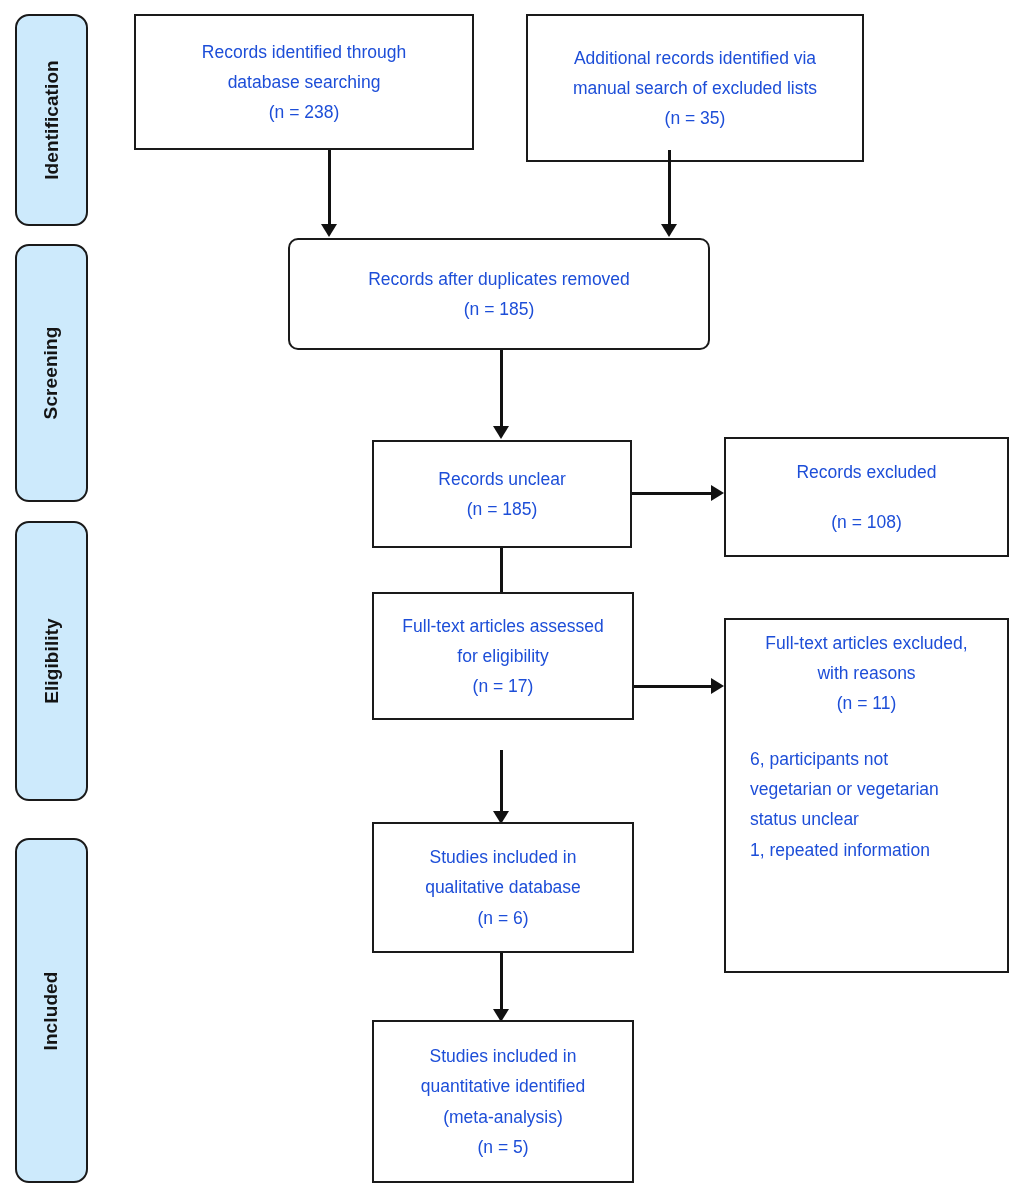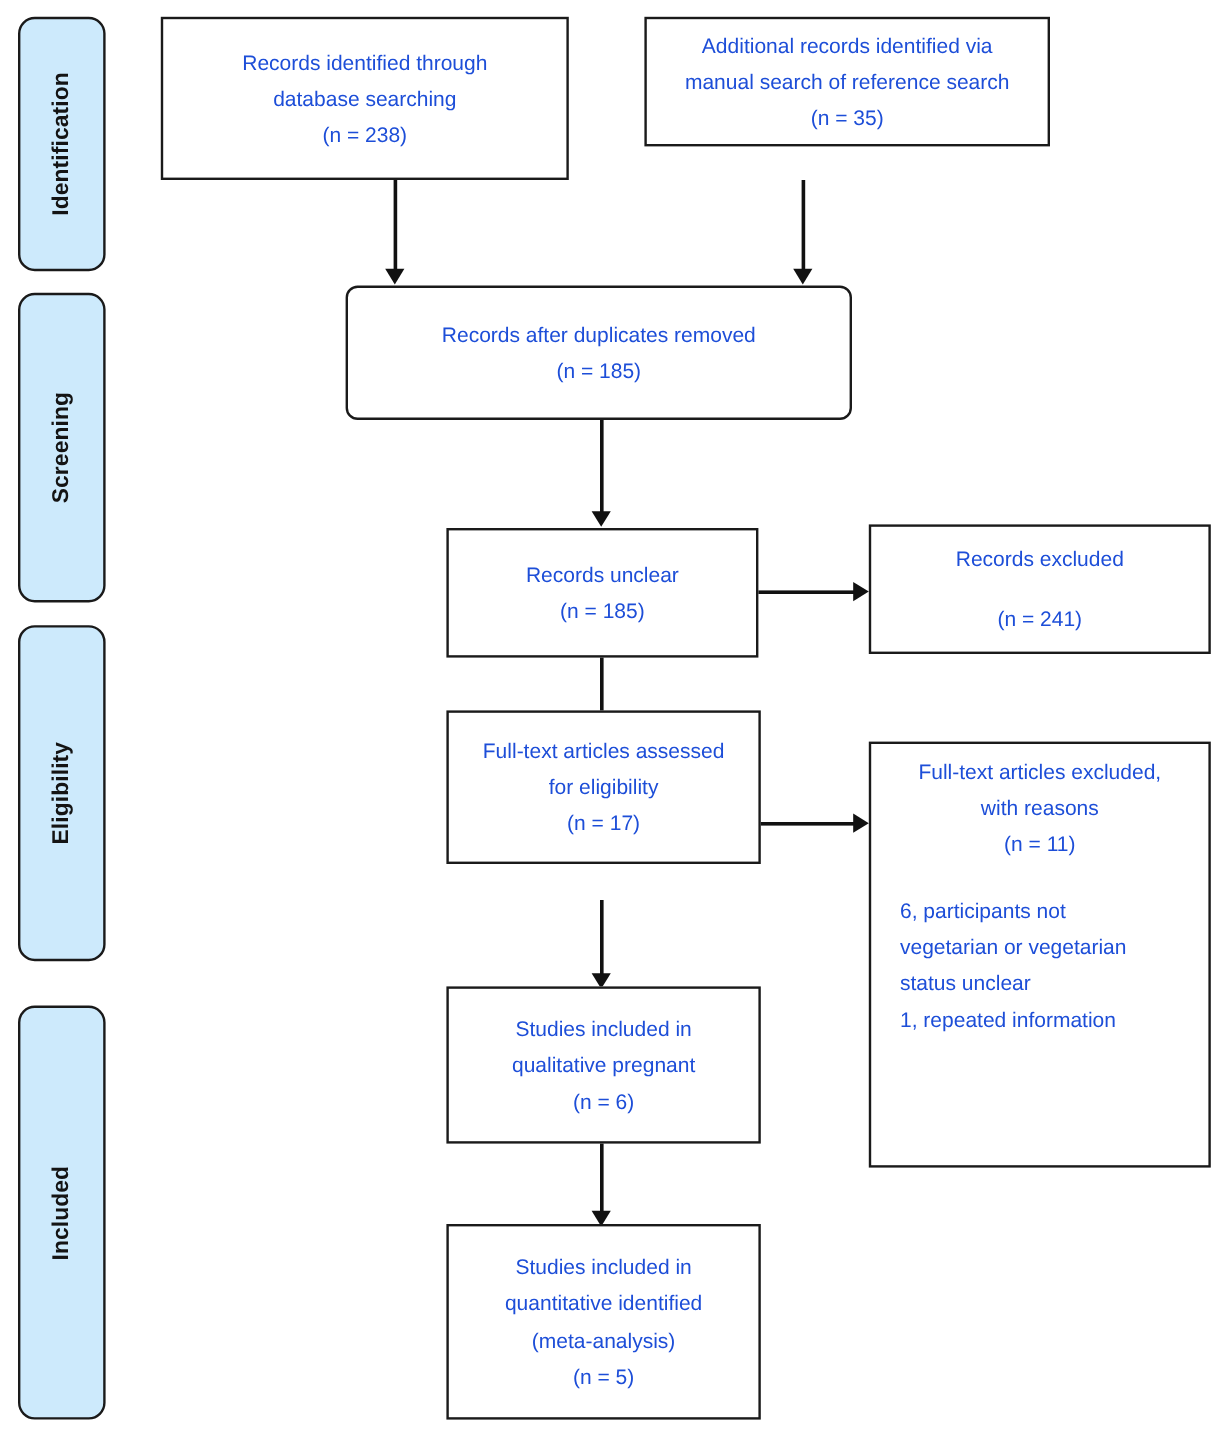--- a/index.html
+++ b/index.html
@@ -122,23 +122,23 @@
   <div class="stage-bar" style="left:15px; top:838px; width:73px; height:345px;">
     <span class="stage-label">Included</span>
   </div>
 
   <div class="flow-box" style="left:134px; top:14px; width:340px; height:136px;">
     <span class="line">Records identified through</span>
     <span class="line">database searching</span>
     <span class="line">(n = 238)</span>
   </div>
 
-  <div class="flow-box" style="left:526px; top:14px; width:338px; height:108px;margin-left:11px;">
+  <div class="flow-box" style="left:526px; top:14px; width:338px; height:148px;">
     <span class="line">Additional records identified via</span>
-    <span class="line">manual search of reference search</span>
+    <span class="line">manual search of excluded lists</span>
     <span class="line">(n = 35)</span>
   </div>
 
   <div class="conn conn-v" style="left:328px; top:150px; height:75px;"></div>
   <div class="arrow-down" style="left:321px; top:224px;"></div>
 
   <div class="conn conn-v" style="left:668px; top:150px; height:75px;"></div>
   <div class="arrow-down" style="left:661px; top:224px;"></div>
 
   <div class="flow-box" style="left:288px; top:238px; width:422px; height:112px;border-radius:10px;">
@@ -147,23 +147,23 @@
   </div>
 
   <div class="conn conn-v" style="left:500px; top:350px; height:77px;"></div>
   <div class="arrow-down" style="left:493px; top:426px;"></div>
 
   <div class="flow-box" style="left:372px; top:440px; width:260px; height:108px;">
     <span class="line">Records unclear</span>
     <span class="line">(n = 185)</span>
   </div>
 
-  <div class="flow-box" style="left:724px; top:437px; width:285px; height:108px;gap:20px;">
+  <div class="flow-box" style="left:724px; top:437px; width:285px; height:120px;gap:20px;">
     <span class="line">Records excluded</span>
-    <span class="line">(n = 241)</span>
+    <span class="line">(n = 108)</span>
   </div>
 
   <div class="conn conn-h" style="left:632px; top:492px; width:80px;"></div>
   <div class="arrow-right" style="left:711px; top:485px;"></div>
 
   <div class="conn conn-v" style="left:500px; top:548px; height:63px;"></div>
   <div class="arrow-down" style="left:493px; top:610px;"></div>
 
   <div class="flow-box" style="left:372px; top:592px; width:262px; height:128px;">
     <span class="line">Full-text articles assessed</span>
@@ -185,21 +185,21 @@
   </div>
 
   <div class="conn conn-h" style="left:634px; top:685px; width:78px;"></div>
   <div class="arrow-right" style="left:711px; top:678px;"></div>
 
   <div class="conn conn-v" style="left:500px; top:750px; height:62px;"></div>
   <div class="arrow-down" style="left:493px; top:811px;"></div>
 
   <div class="flow-box" style="left:372px; top:822px; width:262px; height:131px;">
     <span class="line">Studies included in</span>
-    <span class="line">qualitative pregnant</span>
+    <span class="line">qualitative database</span>
     <span class="line">(n = 6)</span>
   </div>
 
   <div class="conn conn-v" style="left:500px; top:953px; height:57px;"></div>
   <div class="arrow-down" style="left:493px; top:1009px;"></div>
 
   <div class="flow-box" style="left:372px; top:1020px; width:262px; height:163px;">
     <span class="line">Studies included in</span>
     <span class="line">quantitative identified</span>
     <span class="line">(meta-analysis)</span>

